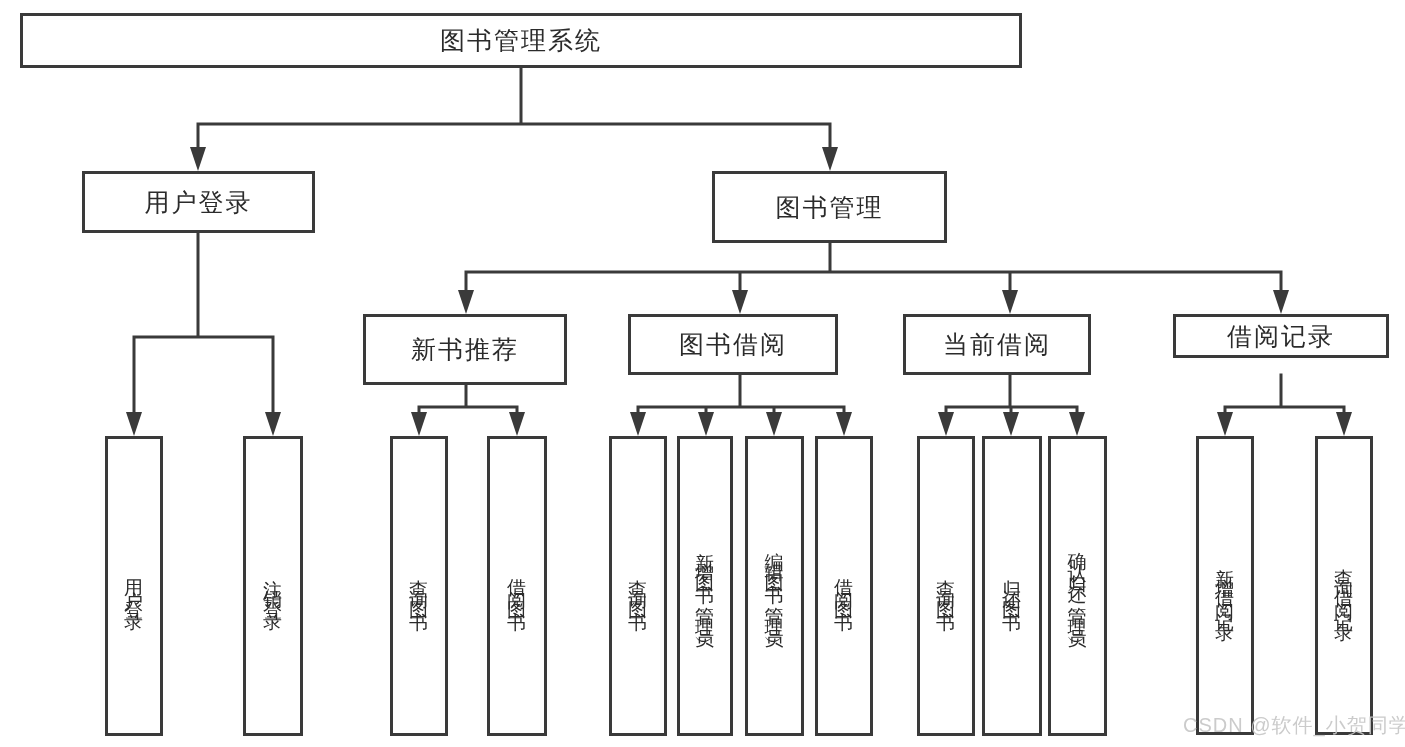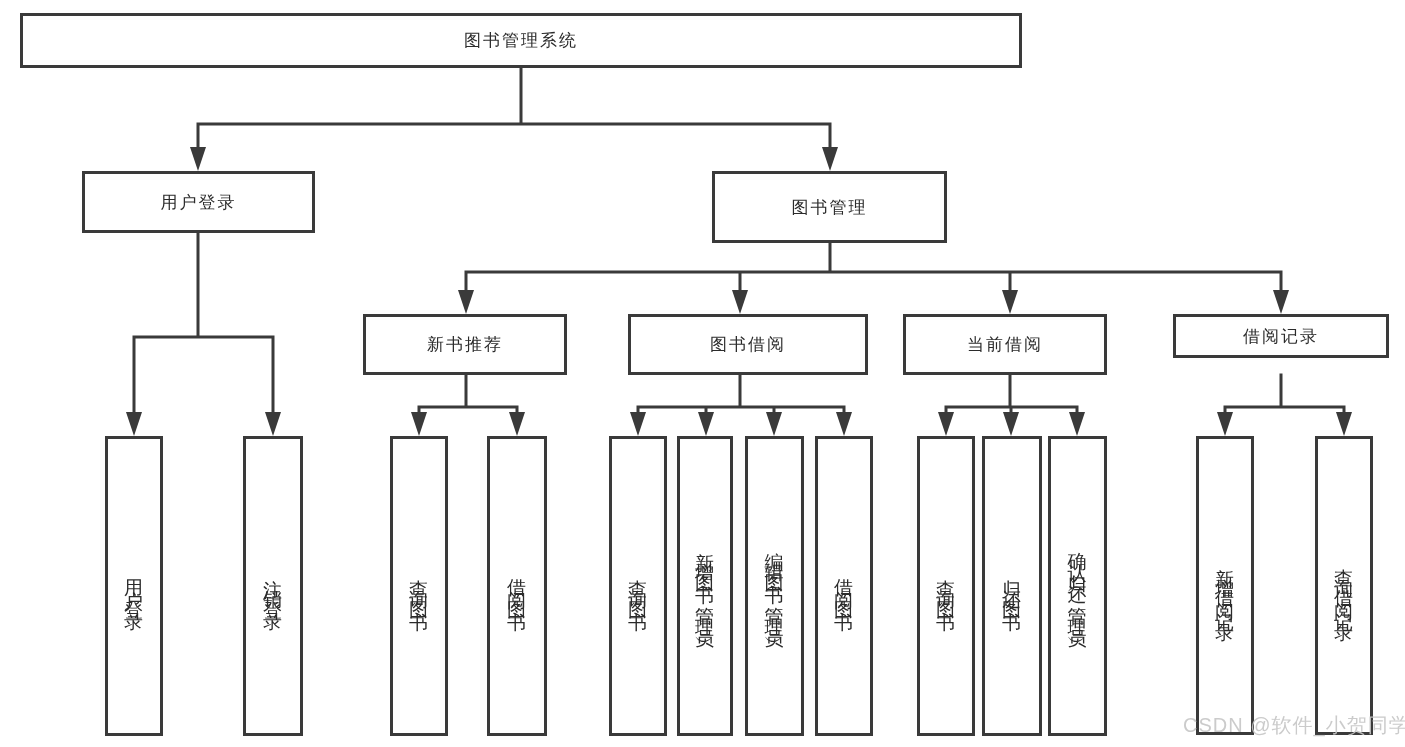--- a/index.html
+++ b/index.html
@@ -8,21 +8,21 @@
     width:1405px;height:747px;
     background:#fff;
     overflow:hidden;
     font-family:"Liberation Sans","DejaVu Sans",sans-serif;
   }
   .wires{position:absolute;left:0;top:0;z-index:1;}
   .hbox{
     position:absolute;box-sizing:border-box;z-index:2;
     background:#fff;border:3px solid #3a3a3a;
     display:flex;align-items:center;justify-content:center;
-    font-size:17px;letter-spacing:2px;color:#2b2b2b;
+    font-size:25px;letter-spacing:2px;color:#2b2b2b;
   }
   .vbox{
     position:absolute;box-sizing:border-box;z-index:2;
     background:#fff;border:3px solid #3a3a3a;
     display:flex;align-items:center;justify-content:center;
   }
   .vbox span{
     writing-mode:vertical-rl;text-orientation:mixed;
     font-size:19px;letter-spacing:11px;line-height:1;
     color:#2b2b2b;white-space:nowrap;
@@ -82,27 +82,27 @@
     <span>图书管理系统</span>
   </div>
 
   <div class="hbox" style="left:82px;top:171px;width:233px;height:62px">
     <span>用户登录</span>
   </div>
   <div class="hbox" style="left:712px;top:171px;width:235px;height:72px">
     <span>图书管理</span>
   </div>
 
-  <div class="hbox" style="left:363px;top:314px;width:204px;height:61px">
+  <div class="hbox" style="left:363px;top:314px;width:204px;height:71px">
     <span>新书推荐</span>
   </div>
-  <div class="hbox" style="left:628px;top:314px;width:240px;height:61px">
+  <div class="hbox" style="left:628px;top:314px;width:210px;height:61px">
     <span>图书借阅</span>
   </div>
-  <div class="hbox" style="left:903px;top:314px;width:204px;height:61px">
+  <div class="hbox" style="left:903px;top:314px;width:188px;height:61px">
     <span>当前借阅</span>
   </div>
   <div class="hbox" style="left:1173px;top:314px;width:216px;height:44px">
     <span>借阅记录</span>
   </div>
 
   <div class="vbox" style="left:105px;top:436px;width:58px;height:300px">
     <span>用户登录</span>
   </div>
   <div class="vbox" style="left:243px;top:436px;width:60px;height:300px">

